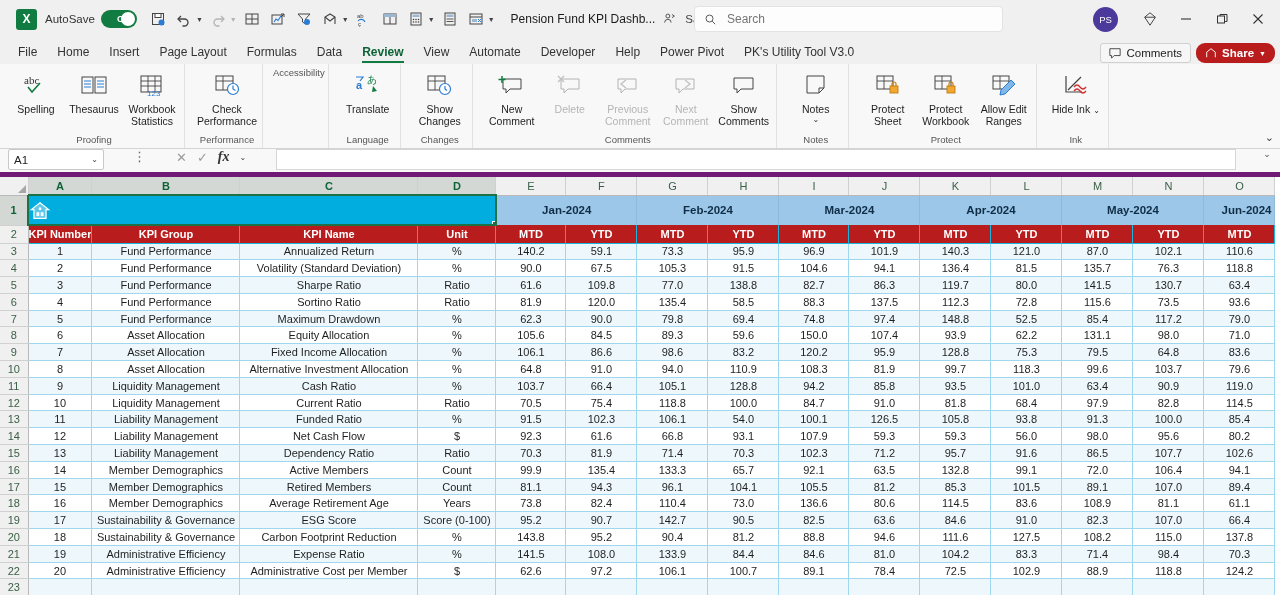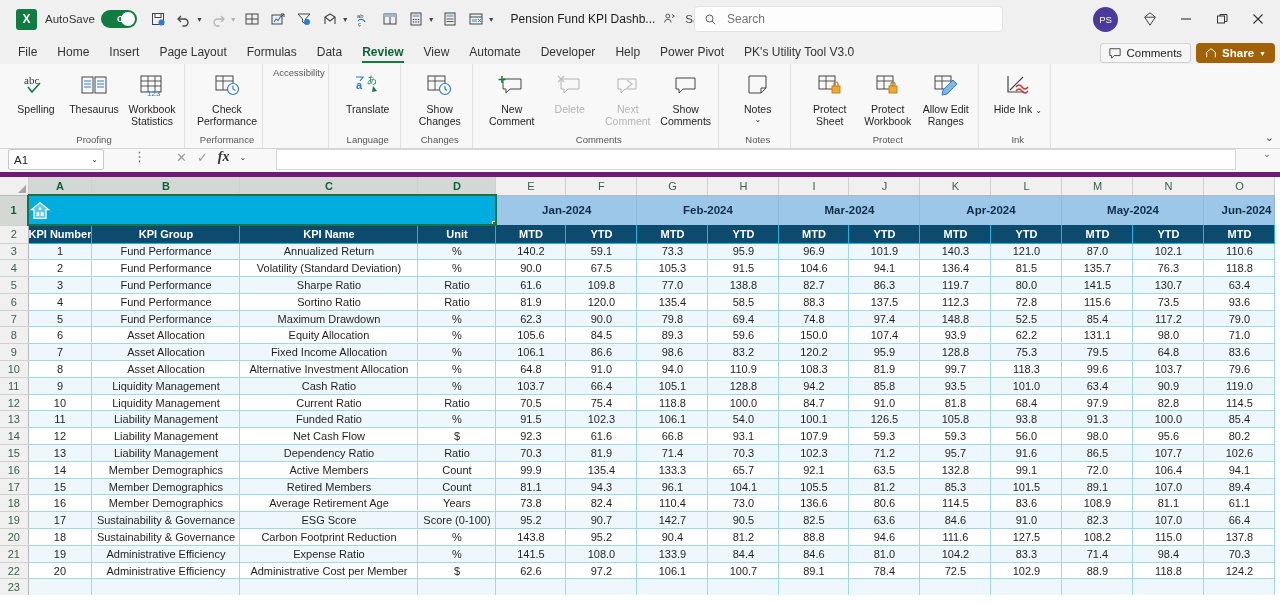--- a/index.html
+++ b/index.html
@@ -125,21 +125,21 @@
   }
   .comments-btn {
     display: flex; align-items: center; gap: 5px;
     font-size: 11.5px; color: #222;
     border: 1px solid #d0d0d0; border-radius: 3px;
     padding: 3px 8px; background: #f6f6f6;
   }
   .share-btn {
     display: flex; align-items: center; gap: 5px;
     font-size: 11.5px; color: #fff; font-weight: bold;
-    background: #a16207; border-radius: 4px;
+    background: #b91c1c; border-radius: 9px;
     padding: 4px 9px;
   }
 
   
   .ribbon {
     height: 85px;
     background: #f8f8f8;
     border-bottom: 1px solid #d4d4d4;
     display: flex;
     position: relative;
@@ -278,21 +278,21 @@
   }
   .month-cell {
     background: #9cc7e8;
     color: #0f2d46;
     font-weight: bold;
     font-size: 11.5px;
     text-align: center;
     border-right: 1px solid #8fb9d9;
   }
   .hdr2 {
-    background: #0c4a6e;
+    background: #b91c1c;
     color: #ffffff;
     font-weight: bold;
     font-size: 11px;
     text-align: center;
     border-right: 1px solid #19b6e2;
     border-bottom: 1px solid #19b6e2;
   }
   .sel-handle {
     position: absolute; right: -3px; bottom: -3px;
     width: 6px; height: 6px; background: #1e7145;
@@ -601,20 +601,29 @@
         <span class="lbl">New Comment</span>
       </div>
       <div class="rbtn dim">
         <span class="ico">
           <svg width="30" height="28" viewBox="0 0 30 28">
               <path d="M6 7 h18 v10 h-11 l-4 4 v-4 h-3 z" fill="none" stroke="#444" stroke-width="1"></path>
               <path d="M3 4 l6 6 M9 4 l-6 6" stroke="#666" stroke-width="1.4"></path>
             </svg>
         </span>
         <span class="lbl">Delete</span>
+      </div>
+      <div class="rbtn dim">
+        <span class="ico">
+          <svg width="30" height="28" viewBox="0 0 30 28">
+              <path d="M5 7 h18 v10 h-11 l-4 4 v-4 h-3 z" fill="none" stroke="#444" stroke-width="1"></path>
+              <path d="M13 8 l-5 4 l5 4" fill="none" stroke="#666" stroke-width="1.3"></path>
+            </svg>
+        </span>
+        <span class="lbl">Previous Comment</span>
       </div>
       <div class="rbtn dim">
         <span class="ico">
           <svg width="30" height="28" viewBox="0 0 30 28">
               <path d="M5 7 h18 v10 h-11 l-4 4 v-4 h-3 z" fill="none" stroke="#444" stroke-width="1"></path>
               <path d="M14 8 l5 4 l-5 4" fill="none" stroke="#666" stroke-width="1.3"></path>
             </svg>
         </span>
         <span class="lbl">Next Comment</span>
       </div>

